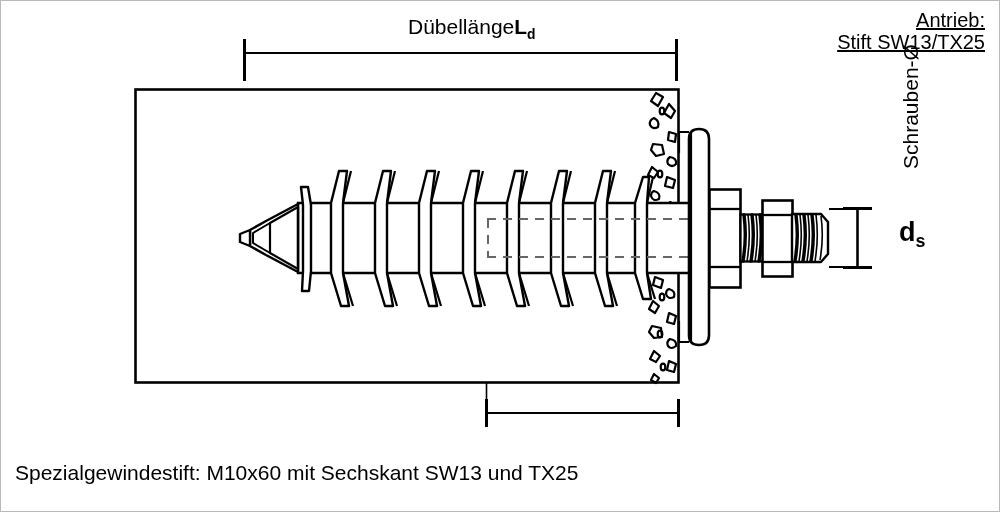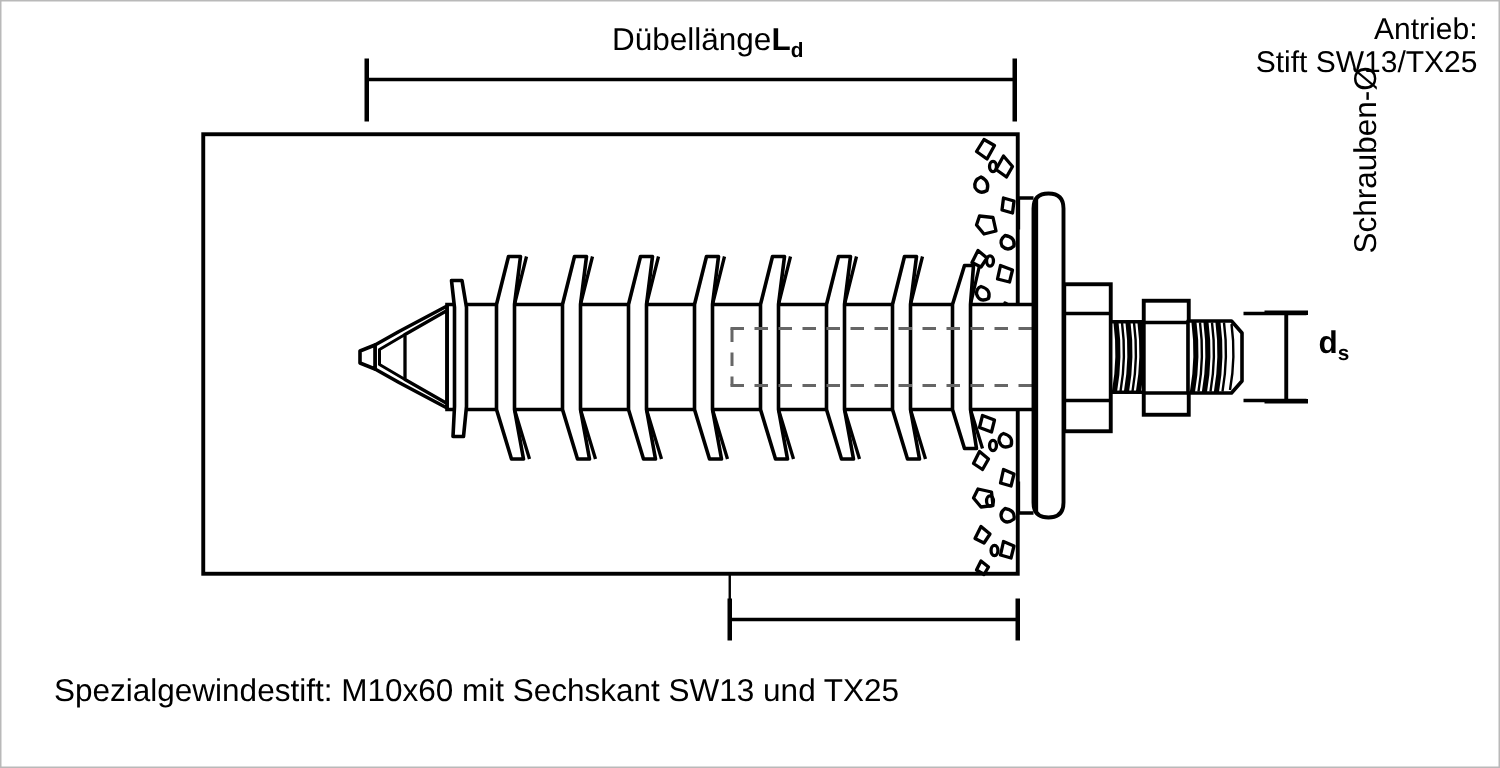--- a/index.html
+++ b/index.html
@@ -26,30 +26,30 @@
     white-space:nowrap;
     line-height:1.12;
   }
   .lbl-dim{font-size:21px;}
   .lbl-note{font-size:20px;text-align:right;}
   .lbl-caption{font-size:21px;}
   .sub{font-size:0.66em;vertical-align:sub;font-weight:bold;}
   .bold{font-weight:bold;}
 
   #t-duebellaenge{left:396px;top:14px;margin-left:11px;}
-  #t-antrieb{right:14px;top:8px;}
+  #t-antrieb{right:14px;top:8px;text-decoration:underline;}
   #t-einschraub{left:499px;top:418px;}
-  #t-caption{left:14px;top:448px;margin-left:21px;}
+  #t-caption{left:14px;top:460px;}
   #t-schrauben{
     left:898px;top:168px;
     transform:rotate(-90deg);
     transform-origin:0 0;
     font-size:21px;
   }
-  #t-ds{left:878px;top:216px;font-size:21px;}
+  #t-ds{left:898px;top:216px;font-size:27px;}
 </style>
 </head>
 <body>
 
 <div id="sheet">
 
   <svg id="drawing" viewBox="0 0 1000 512">
 
     <g>
       <rect x="134.5" y="88.5" width="543" height="293" fill="#ffffff" stroke="#000" stroke-width="2.6"></rect>

